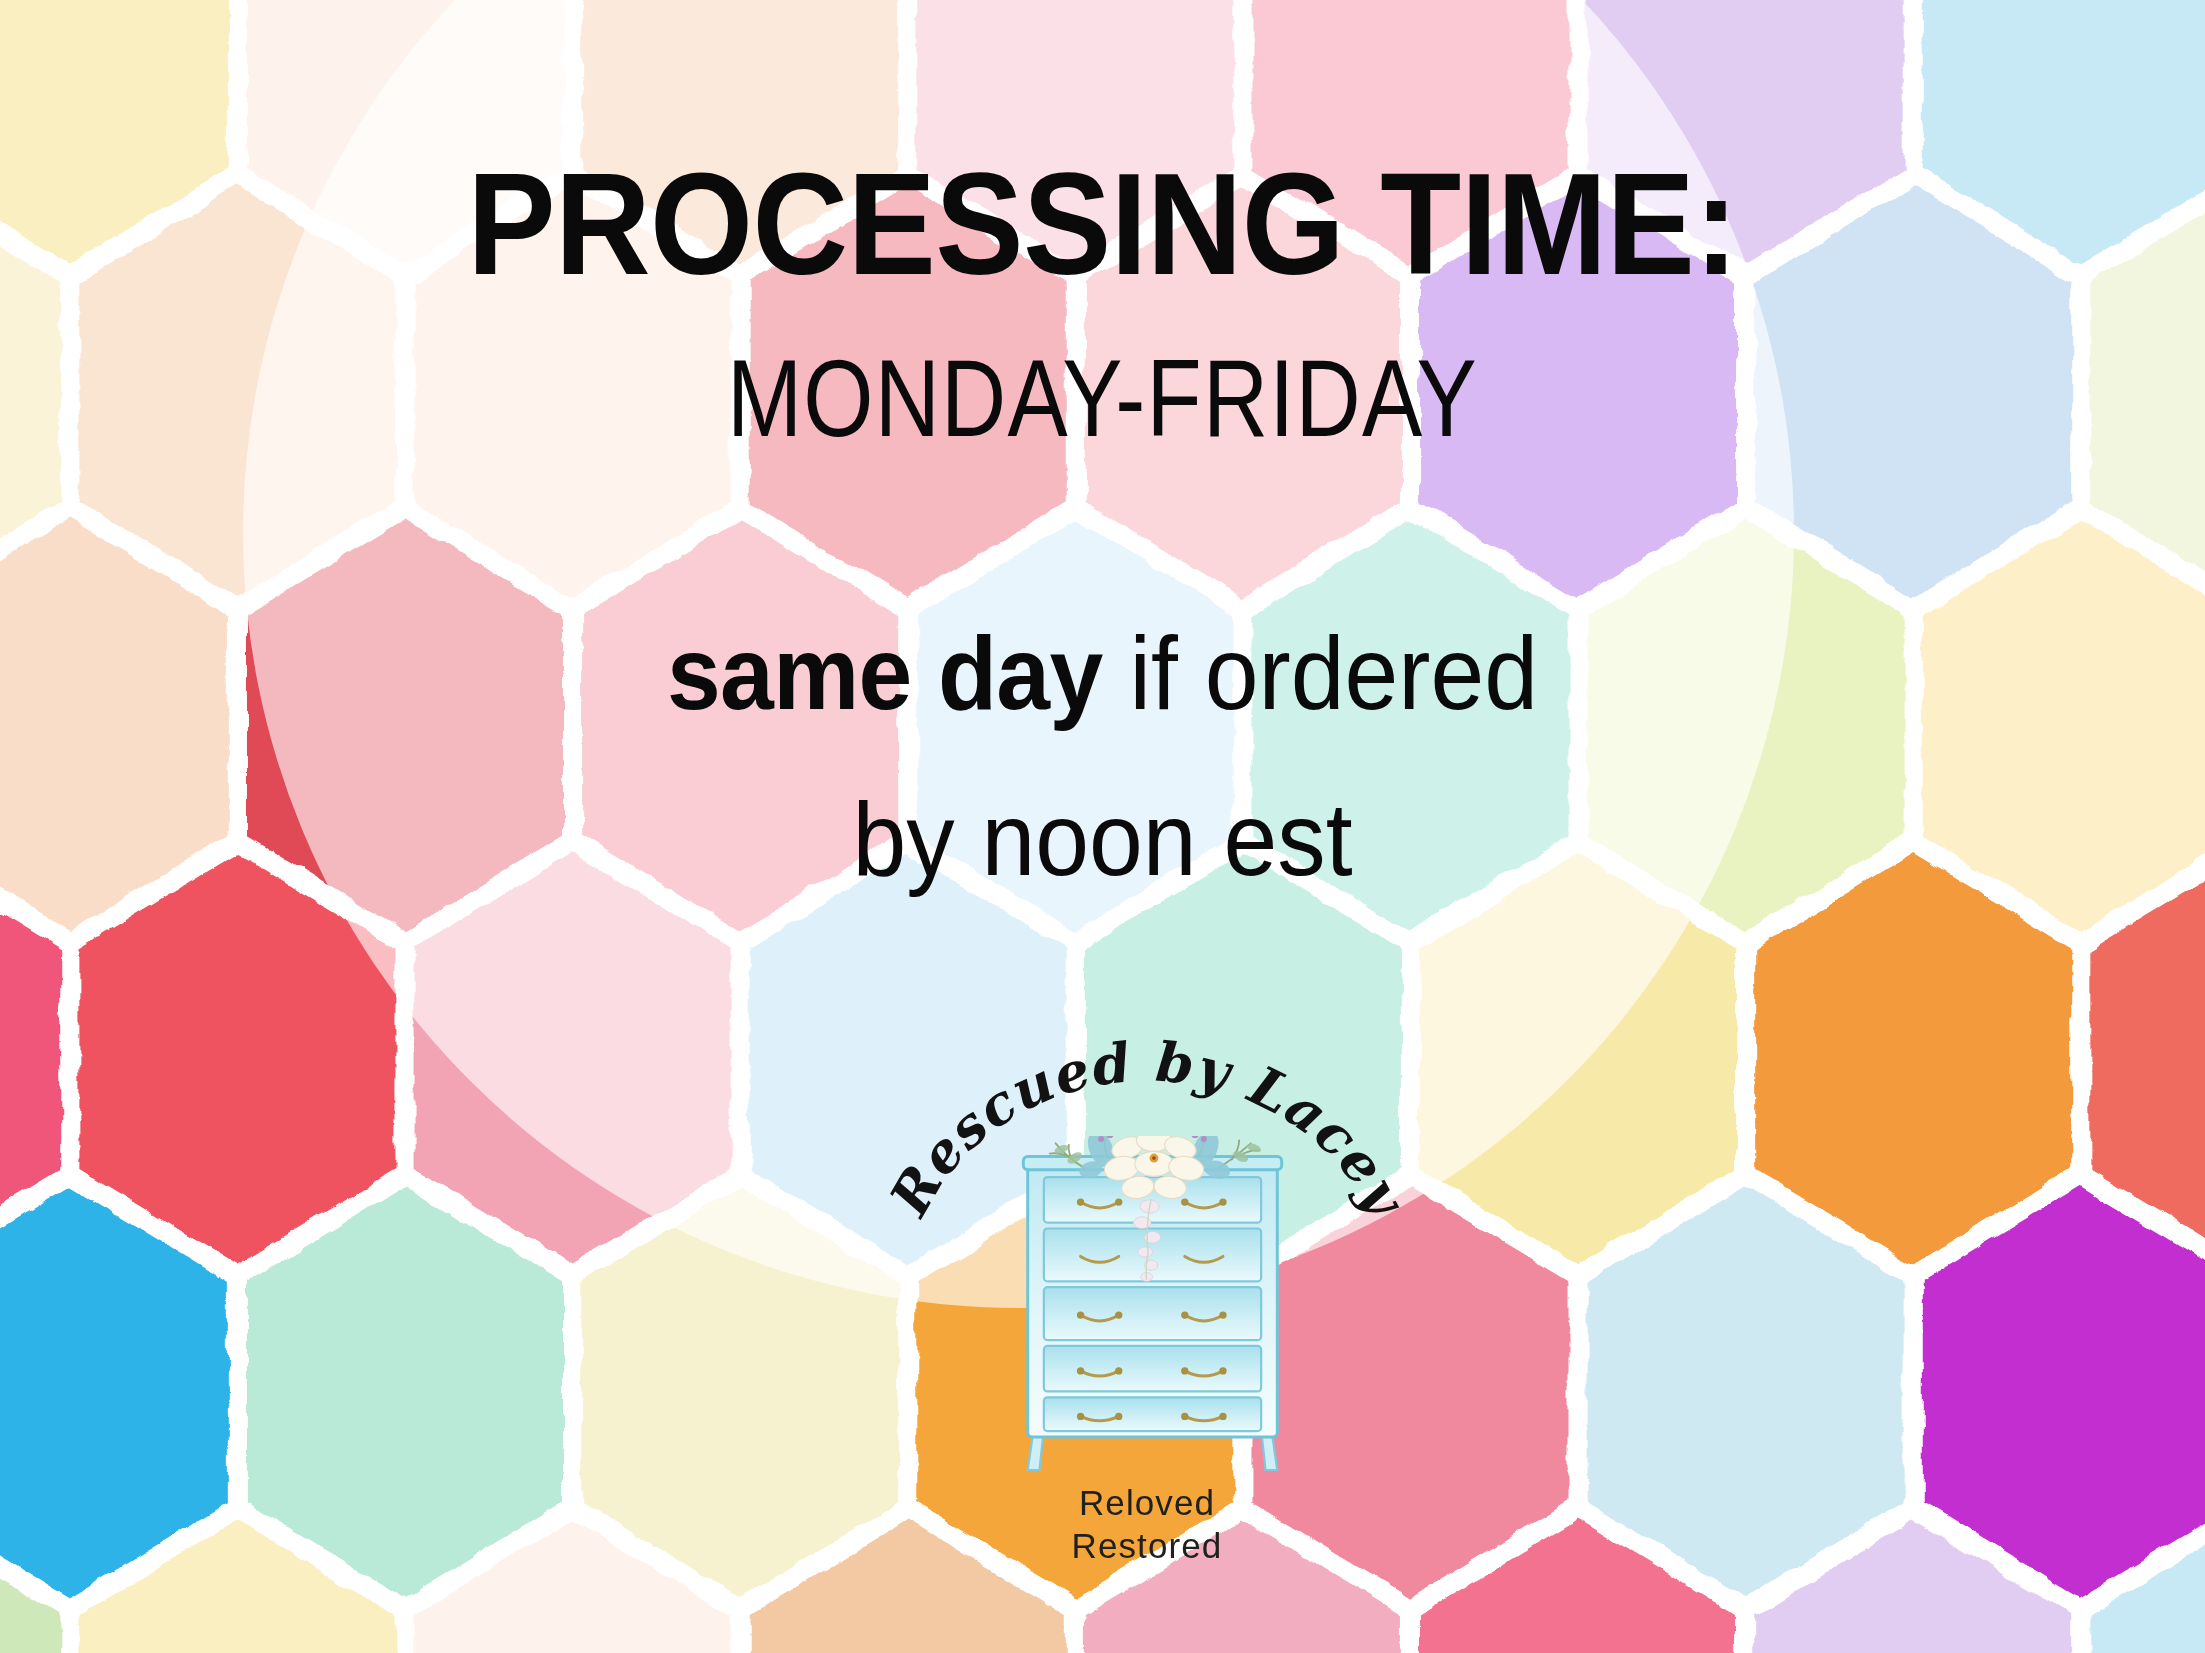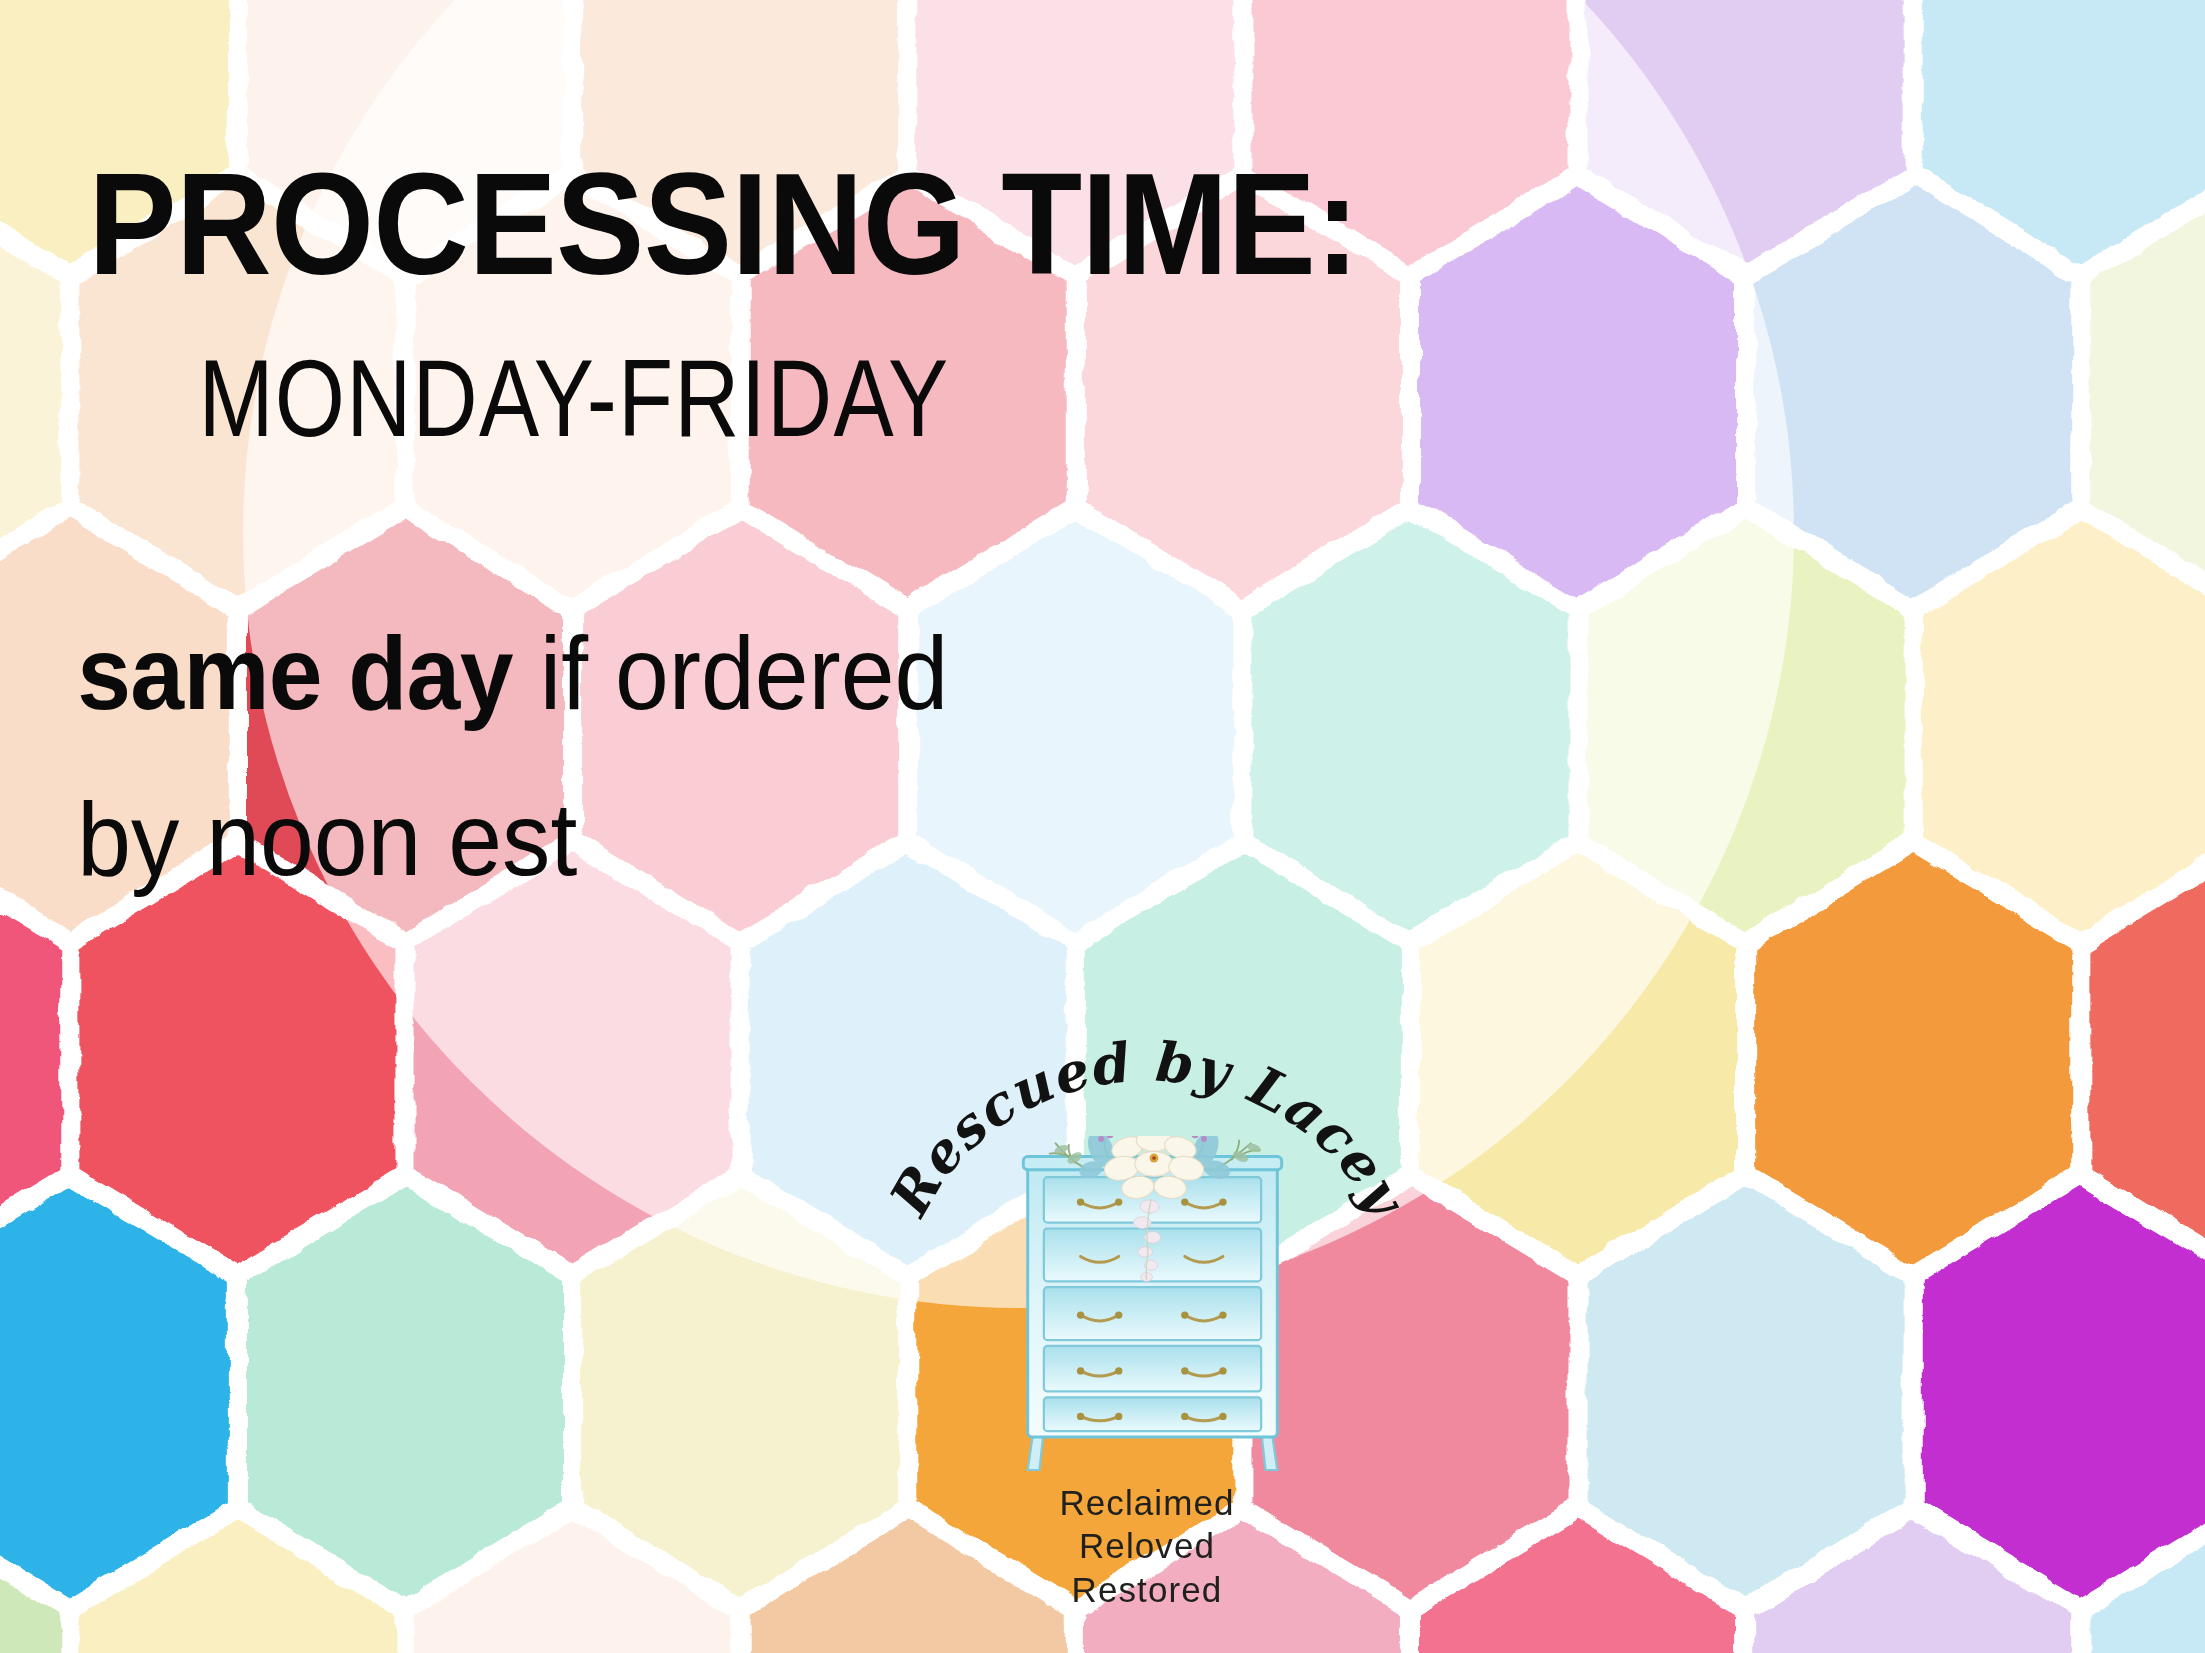--- a/index.html
+++ b/index.html
@@ -22,21 +22,21 @@
     width:1551px; height:1551px;
     border-radius:50%;
     background:rgba(255,255,255,0.62);
     pointer-events:none;
   }
 
   
   #copy{
     position:absolute;
     left:0;right:0;top:0;
-    text-align:left;
+    text-align:center;
     color:#0a0a0a;
   }
   .l-title{
     font-family:"Liberation Sans", sans-serif;
     font-weight:700;
     font-size:144px;
     letter-spacing:-0.7px;
     line-height:1;
     transform:scaleX(0.92);
     margin-top:153px;
@@ -319,19 +319,18 @@
             <ellipse cx="200" cy="158" rx="10" ry="7"></ellipse>
             <ellipse cx="208" cy="176" rx="9" ry="7"></ellipse>
             <ellipse cx="202" cy="192" rx="8" ry="6"></ellipse>
           </g>
           <path d="M208,86 q-8,40 -4,72 q-4,24 -2,38" stroke="#cfd8c4" stroke-width="2" fill="none"></path>
         </g>
       </svg>
     </div>
 
     <div class="tagline">
-      <div>Reclaimed</div>
       <div>Reloved</div>
       <div>Restored</div>
     </div>
   </div>
 </div>
 
 
 </body></html>

